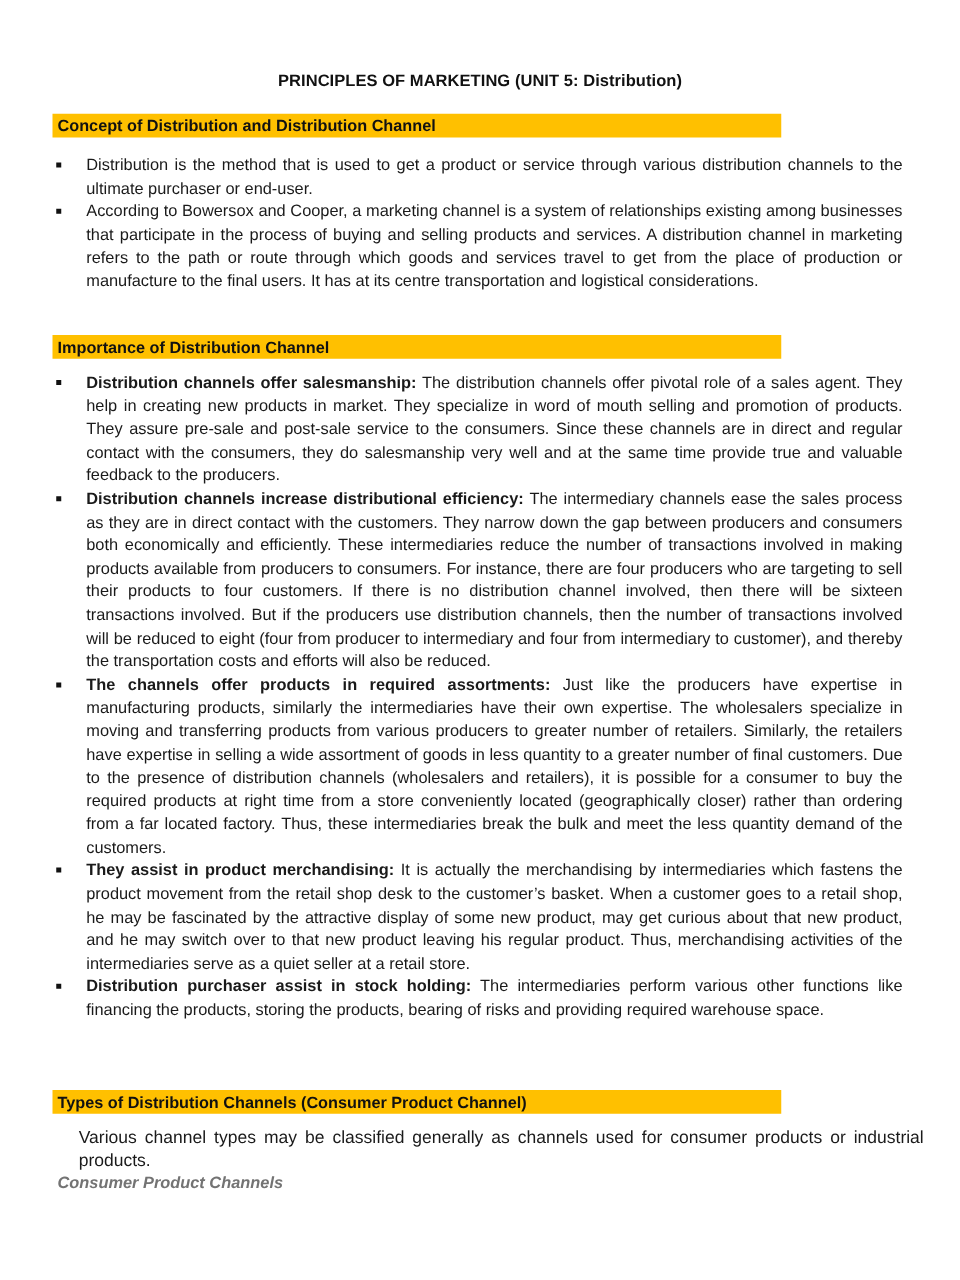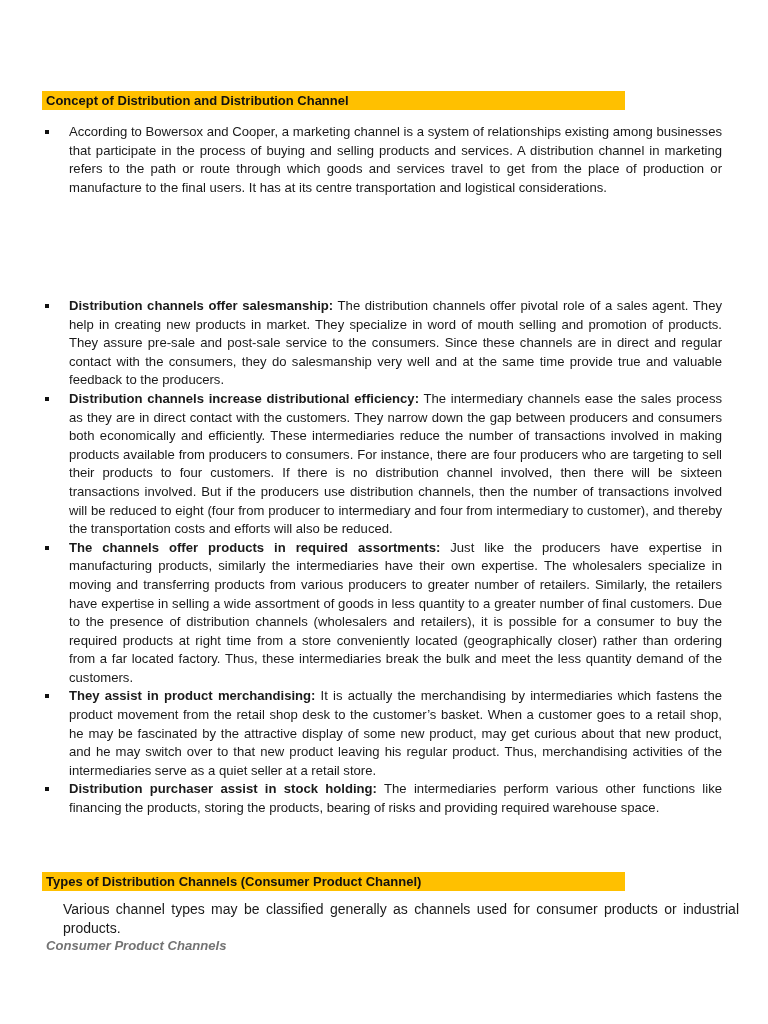--- a/index.html
+++ b/index.html
@@ -91,33 +91,36 @@
       font-style: italic;
       color: #737373;
       line-height: 18px;
     }
   </style>
 </head>
 <body>
 
 <div class="page">
 
+  <div class="doc-title">PRINCIPLES OF MARKETING (UNIT 5: Distribution)</div>
 
   <div class="band" style="top:91px;">Concept of Distribution and Distribution Channel</div>
 
   <ul class="list" style="top:123px;">
     <li>
       <span class="bullet"></span>
+      <span>Distribution is the method that is used to get a product or service through various distribution channels to the ultimate purchaser or end-user.</span>
     </li>
     <li>
       <span class="bullet"></span>
       <span>According to Bowersox and Cooper, a marketing channel is a system of relationships existing among businesses that participate in the process of buying and selling products and services. A distribution channel in marketing refers to the path or route through which goods and services travel to get from the place of production or manufacture to the final users. It has at its centre transportation and logistical considerations.</span>
     </li>
   </ul>
 
+  <div class="band" style="top:268px;">Importance of Distribution Channel</div>
 
   <ul class="list" style="top:297px;">
     <li>
       <span class="bullet"></span>
       <span class="lead">Distribution channels offer salesmanship:</span><span> The distribution channels offer pivotal role of a sales agent. They help in creating new products in market. They specialize in word of mouth selling and promotion of products. They assure pre-sale and post-sale service to the consumers. Since these channels are in direct and regular contact with the consumers, they do salesmanship very well and at the same time provide true and valuable feedback to the producers.</span>
     </li>
     <li>
       <span class="bullet"></span>
       <span class="lead">Distribution channels increase distributional efficiency:</span><span> The intermediary channels ease the sales process as they are in direct contact with the customers. They narrow down the gap between producers and consumers both economically and efficiently. These intermediaries reduce the number of transactions involved in making products available from producers to consumers. For instance, there are four producers who are targeting to sell their products to four customers. If there is no distribution channel involved, then there will be sixteen transactions involved. But if the producers use distribution channels, then the number of transactions involved will be reduced to eight (four from producer to intermediary and four from intermediary to customer), and thereby the transportation costs and efforts will also be reduced.</span>
     </li>

